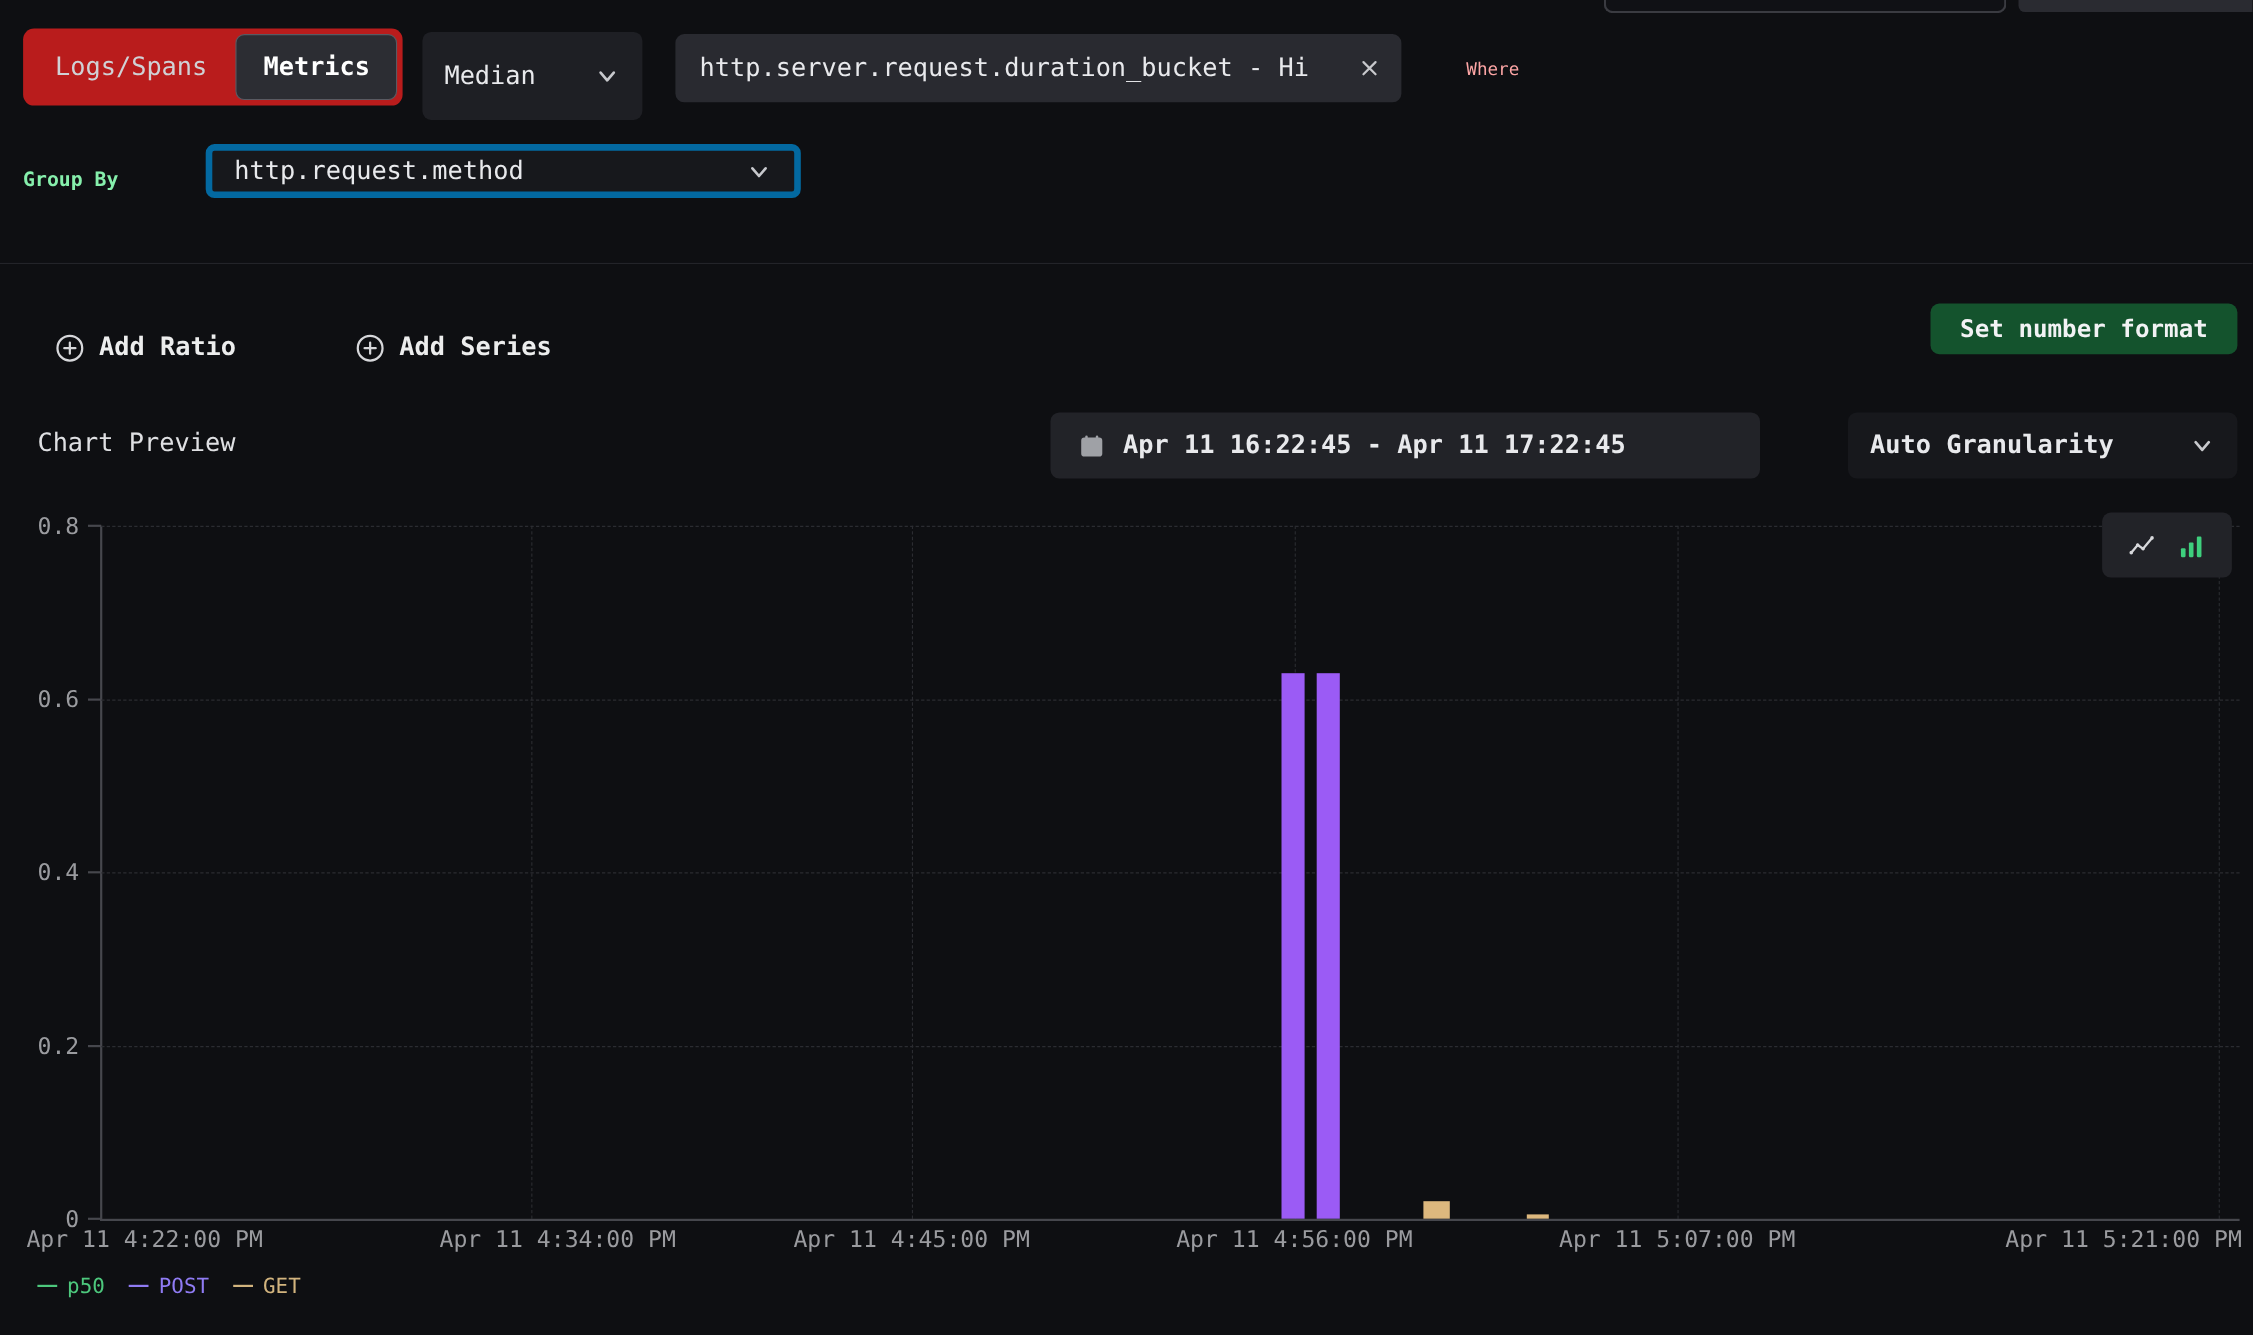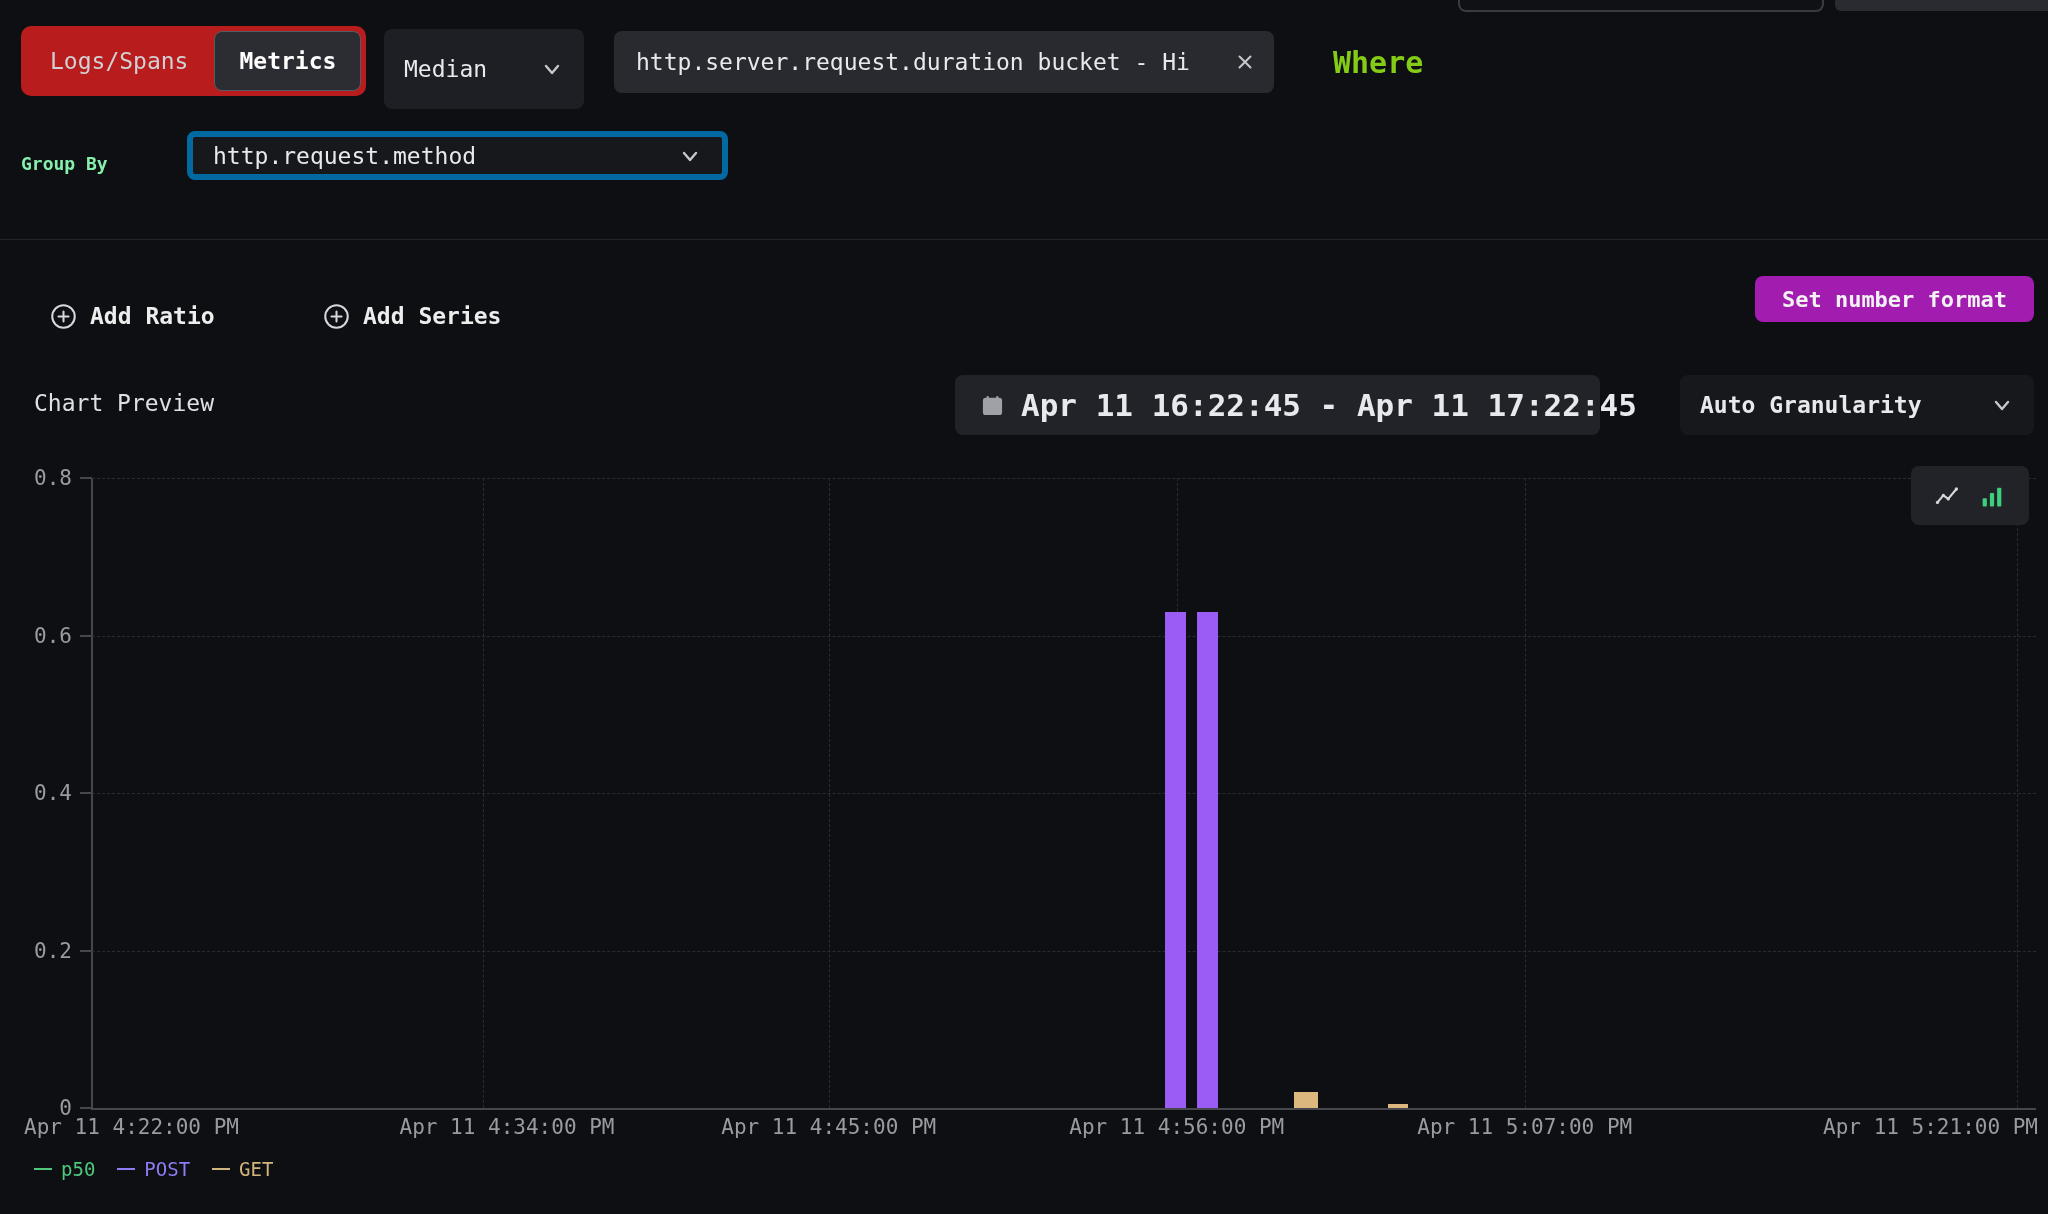--- a/index.html
+++ b/index.html
@@ -32,49 +32,49 @@
   .granularity-dd { left:1680px; top:375px; width:354px; height:60px; background:#17181c; font-weight:bold; }
   .chev { display:flex; color:#c7c8cc; margin-left:14px; }
 
   .metric-tag { position:absolute; left:614px; top:31px; width:660px; height:62px;
     background:#292a30; border-radius:8px; display:flex; align-items:center;
     gap:14px; padding:0 18px 0 22px; font-size:23px; cursor:pointer; }
   .metric-label { flex:1; white-space:nowrap; overflow:hidden; }
   .close-x { display:flex; color:#c7c8cc; cursor:pointer; }
 
   .where-label { position:absolute; left:1333px; top:31px; height:62px; display:flex;
-    align-items:center; font-weight:bold; font-size:30px; color:#84cc16; }
+    align-items:center; font-weight:normal; font-size:16px; color:#fca5a5; }
 
   .filter-input { position:absolute; left:1441px; top:31px; width:593px; height:62px;
     background:#1e1f24; border:none; outline:none; border-radius:8px; padding:0 22px;
     font-size:22px; color:#e8e9ec; }
   .filter-input::placeholder { color:#5e6066; }
 
   
   .groupby-label { position:absolute; left:21px; top:131px; height:65px; display:flex;
     align-items:center; font-weight:bold; font-size:18px; color:#86efac; }
 
   .divider { position:absolute; left:0; top:239px; width:2048px; height:1px; background:#232429; }
 
   
   .add-btn { position:absolute; top:295px; height:42px; display:flex; align-items:center;
     gap:13px; font-weight:bold; font-size:23px; color:#eceded; cursor:pointer; }
   .add-ratio { left:50px; }
   .add-series { left:323px; }
   .plus-icon { display:flex; color:#d6d7da; }
 
   .set-format-btn { position:absolute; left:1755px; top:276px; width:279px; height:46px;
-    background:#a21caf; border:none; border-radius:8px; color:#f2f2f4;
+    background:#14532d; border:none; border-radius:8px; color:#f2f2f4;
     font-weight:bold; font-size:22px; cursor:pointer; }
 
   
   .chart-preview-label { position:absolute; left:34px; top:390px; font-size:23px; color:#dfe0e3; }
   .date-range { position:absolute; left:955px; top:375px; width:645px; height:60px;
     background:#222328; border-radius:8px; display:flex; align-items:center;
-    gap:17px; padding:0 26px; font-size:31px; font-weight:bold; cursor:pointer; white-space:nowrap; }
+    gap:17px; padding:0 26px; font-size:23px; font-weight:bold; cursor:pointer; white-space:nowrap; }
   .cal-icon { display:flex; color:#9fa1a6; }
 
   .chart-type-toggle { position:absolute; left:1911px; top:466px; width:118px; height:59px;
     background:#222328; border-radius:8px; display:flex; align-items:center;
     justify-content:center; gap:8px; z-index:5; }
   .ct-btn { background:none; border:none; display:flex; cursor:pointer; padding:4px; }
 
   
   .plot { position:absolute; left:92px; top:478px; width:1944px; height:630px; }
   .y-axis-line { position:absolute; left:91px; top:478px; width:2px; height:632px; background:#46474d; }

